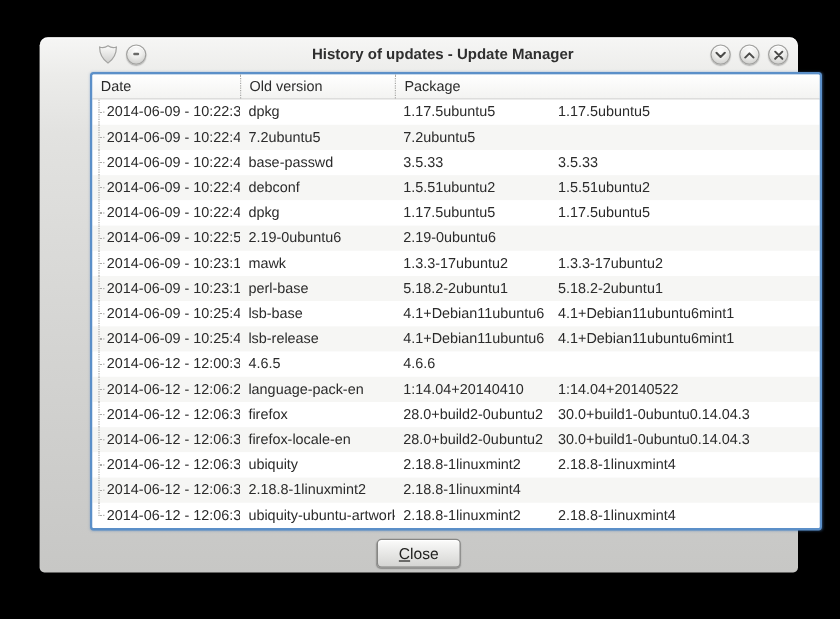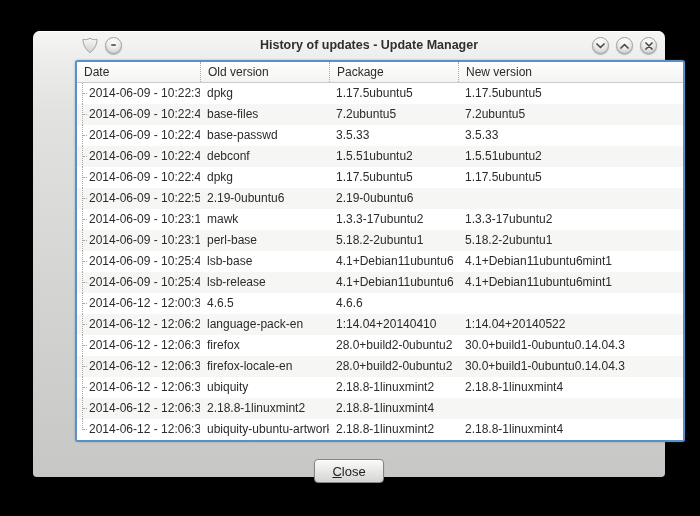--- a/index.html
+++ b/index.html
@@ -81,21 +81,21 @@
 
   
   .closebtn {
     position: absolute; top: 418px; left: 50%; transform: translateX(-50%);
     height: 24px; min-width: 70px; padding: 0 14px;
     background: linear-gradient(#fbfbfa, #e6e6e4 55%, #d5d5d3);
     border: 1px solid #85858380; border: 1px solid #868684;
     border-radius: 4px;
     box-shadow: inset 0 1px 0 rgba(255,255,255,.95), 0 1px 1px rgba(0,0,0,.3);
     font-family: "Liberation Sans", "DejaVu Sans", sans-serif;
-    font-size: 13px; color: #222220; cursor: pointer; margin-top: 10px;
+    font-size: 13px; color: #222220; cursor: pointer;
   }
   .closebtn .mn { text-decoration: underline; }
 </style>
 </head>
 <body>
 
 <div id="canvas">
   <div class="window">
 
     <div class="titlebar">
@@ -135,21 +135,20 @@
           </svg>
         </div>
       </div>
     </div>
 
     <div class="tableframe">
       <div class="thead">
         <div class="th c-date">Date</div>
         <div class="th c-old">Old version</div>
         <div class="th c-pkg">Package</div>
-        <div class="th c-new">New version</div>
       </div>
       <div class="tbody">
           <div class="tr">
             <div class="td c-date">
               <span class="branch"></span>
               <span>2014-06-09 - 10:22:36</span>
             </div>
             <div class="td c-pkg">
               <span>dpkg</span>
             </div>
@@ -158,23 +157,20 @@
             </div>
             <div class="td c-new">
               <span>1.17.5ubuntu5</span>
             </div>
           </div>
           <div class="tr alt">
             <div class="td c-date">
               <span class="branch"></span>
               <span>2014-06-09 - 10:22:41</span>
             </div>
-            <div class="td c-pkg">
-              <span>base-files</span>
-            </div>
             <div class="td c-old">
               <span>7.2ubuntu5</span>
             </div>
             <div class="td c-new">
               <span>7.2ubuntu5</span>
             </div>
           </div>
           <div class="tr">
             <div class="td c-date">
               <span class="branch"></span>

